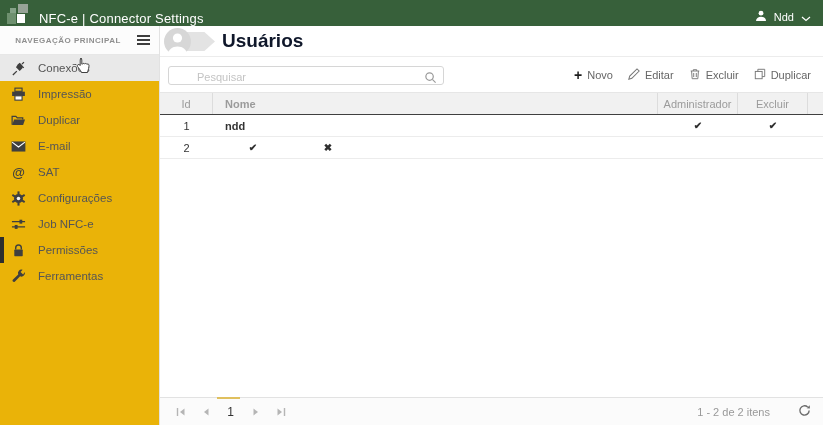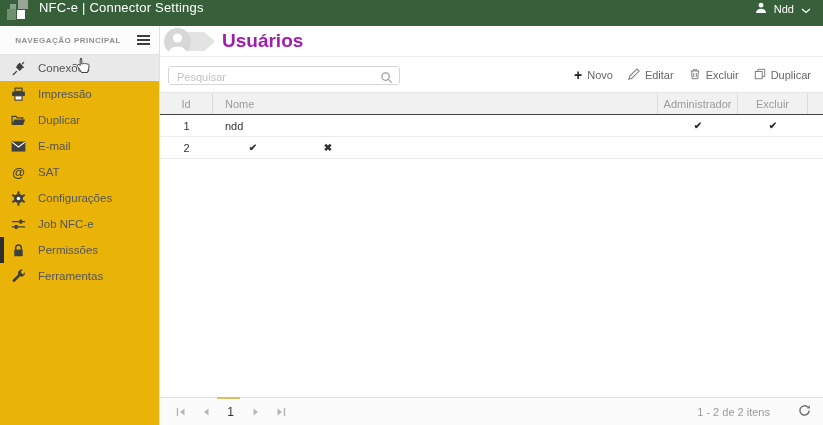--- a/index.html
+++ b/index.html
@@ -3,21 +3,21 @@
 <meta charset="utf-8">
 <style>
   * { margin:0; padding:0; box-sizing:border-box; }
   html,body { background:#e9e9e9; }
   .screen {
     position:relative; width:823px; height:425px; overflow:hidden;
     font-family:"Liberation Sans", sans-serif; background:#fff;
   }
   
   .topbar { position:absolute; top:0; left:0; width:823px; height:26px;
-    background:#37603a; display:flex; align-items:flex-start; }
+    background:#37603a; display:flex; align-items:flex-end; }
   .logo { position:relative; width:24px; height:22px; margin-left:6px; }
   .logo i { position:absolute; display:block; }
   .logo .sq1 { left:12px; top:0;  width:10px; height:9px;  background:#97a497; }
   .logo .sq2 { left:4px;  top:4px; width:6px;  height:7px;  background:#84a287; }
   .logo .sq3 { left:11px; top:10px; width:8px; height:9px;  background:#ffffff; }
   .logo .sq4 { left:1px;  top:9px; width:9px;  height:11px; background:#6e906f; }
   .topbar-title { color:#fff; font-size:13px; margin-left:9px; letter-spacing:.2px; }
   .topbar-user { margin-left:auto; margin-right:12px; display:flex; align-items:center; gap:7px; }
   .topbar-user .uname { color:#fff; font-size:11px; }
   
@@ -34,43 +34,43 @@
   .nav-item.hover { background:#e9e9e9; }
   .nav-item.active { border-left:4px solid #2e2e2e; padding-left:6px; }
   .at-glyph { font-size:13px; font-weight:bold; color:#3f3f3f; }
   .cursor-hand { position:absolute; left:76px; top:31px; z-index:5; }
   
   .content { position:absolute; top:26px; left:160px; width:663px; bottom:0; background:#fff; }
   .page-header { position:relative; height:31px; border-bottom:1px solid #ececec; }
   .ph-arrow { position:absolute; left:27px; top:6px; width:28px; height:19px; background:#e3e3e3;
     clip-path:polygon(0 0,62% 0,100% 50%,62% 100%,0 100%); }
   .ph-avatar { position:absolute; left:4px; top:2px; width:27px; height:27px; }
-  .ph-title { position:absolute; left:62px; top:4px; font-size:19px; font-weight:bold; color:#a21caf; }
+  .ph-title { position:absolute; left:62px; top:4px; font-size:19px; font-weight:bold; color:#0f172a; }
   
   .toolbar { position:absolute; top:31px; left:0; right:0; height:35px; }
-  .searchbox { position:absolute; left:8px; top:9px; width:232px; height:19px;
-    border:1px solid #d6d6d6; border-radius:3px; background:#fff; }
+  .searchbox { position:absolute; left:8px; top:9px; width:276px; height:19px;
+    border:1px solid #d6d6d6; border-radius:3px; background:#fff;padding-left:20px; }
   .searchbox input { width:100%; height:100%; border:none; outline:none; background:transparent;
     font-family:"Liberation Sans",sans-serif; font-size:11px; color:#555; padding:0 24px 0 8px; }
   .searchbox input::placeholder { color:#c4c4c4; }
   .searchbox .sicon { position:absolute; right:6px; top:3px; }
   .tbuttons { position:absolute; right:12px; top:11px; display:flex; gap:15px; align-items:center; }
   .tb-btn { display:flex; align-items:center; gap:5px; font-size:11px; color:#666; cursor:default; }
   .tb-btn .plus { font-size:14px; font-weight:bold; color:#1c1c1c; line-height:11px; }
   
   .grid { position:absolute; top:66px; left:0; right:0; }
   .grid-header { display:flex; height:23px; background:#f1f1f1;
     border-top:1px solid #e6e6e6; border-bottom:1px solid #404040; }
   .gh-cell { font-size:11px; color:#9b9b9b; display:flex; align-items:center;
     border-right:1px solid #dcdcdc; }
   .gh-cell:last-child { border-right:none; }
   .grid-row { display:flex; height:22px; border-bottom:1px solid #ececec;
     align-items:center; font-size:11px; color:#333; background:#fff; }
   .col-id { width:53px; justify-content:center; text-align:center; }
-  .col-nome { flex:1; padding-left:12px; justify-content:flex-start; }
+  .col-nome { flex:1; padding-left:12px; justify-content:flex-start;font-weight:bold; }
   .col-admin { width:80px; justify-content:center; text-align:center; }
   .col-master { width:70px; justify-content:center; text-align:center; }
   .col-spare { width:15px; }
   .grid-row .cell { display:flex; align-items:center; height:100%; }
   .mark { font-size:10px; color:#2f2f2f; font-weight:bold; width:100%; text-align:center; }
   
   .pager { position:absolute; left:0; right:0; bottom:0; height:28px; background:#fbfbfb;
     border-top:1px solid #e2e2e2; display:flex; align-items:center; }
   .pager-tick { position:absolute; top:-1px; left:57px; width:23px; height:2px; background:#e0c05e; }
   .pager-nav { display:flex; align-items:center; margin-left:12px; gap:8px; }

